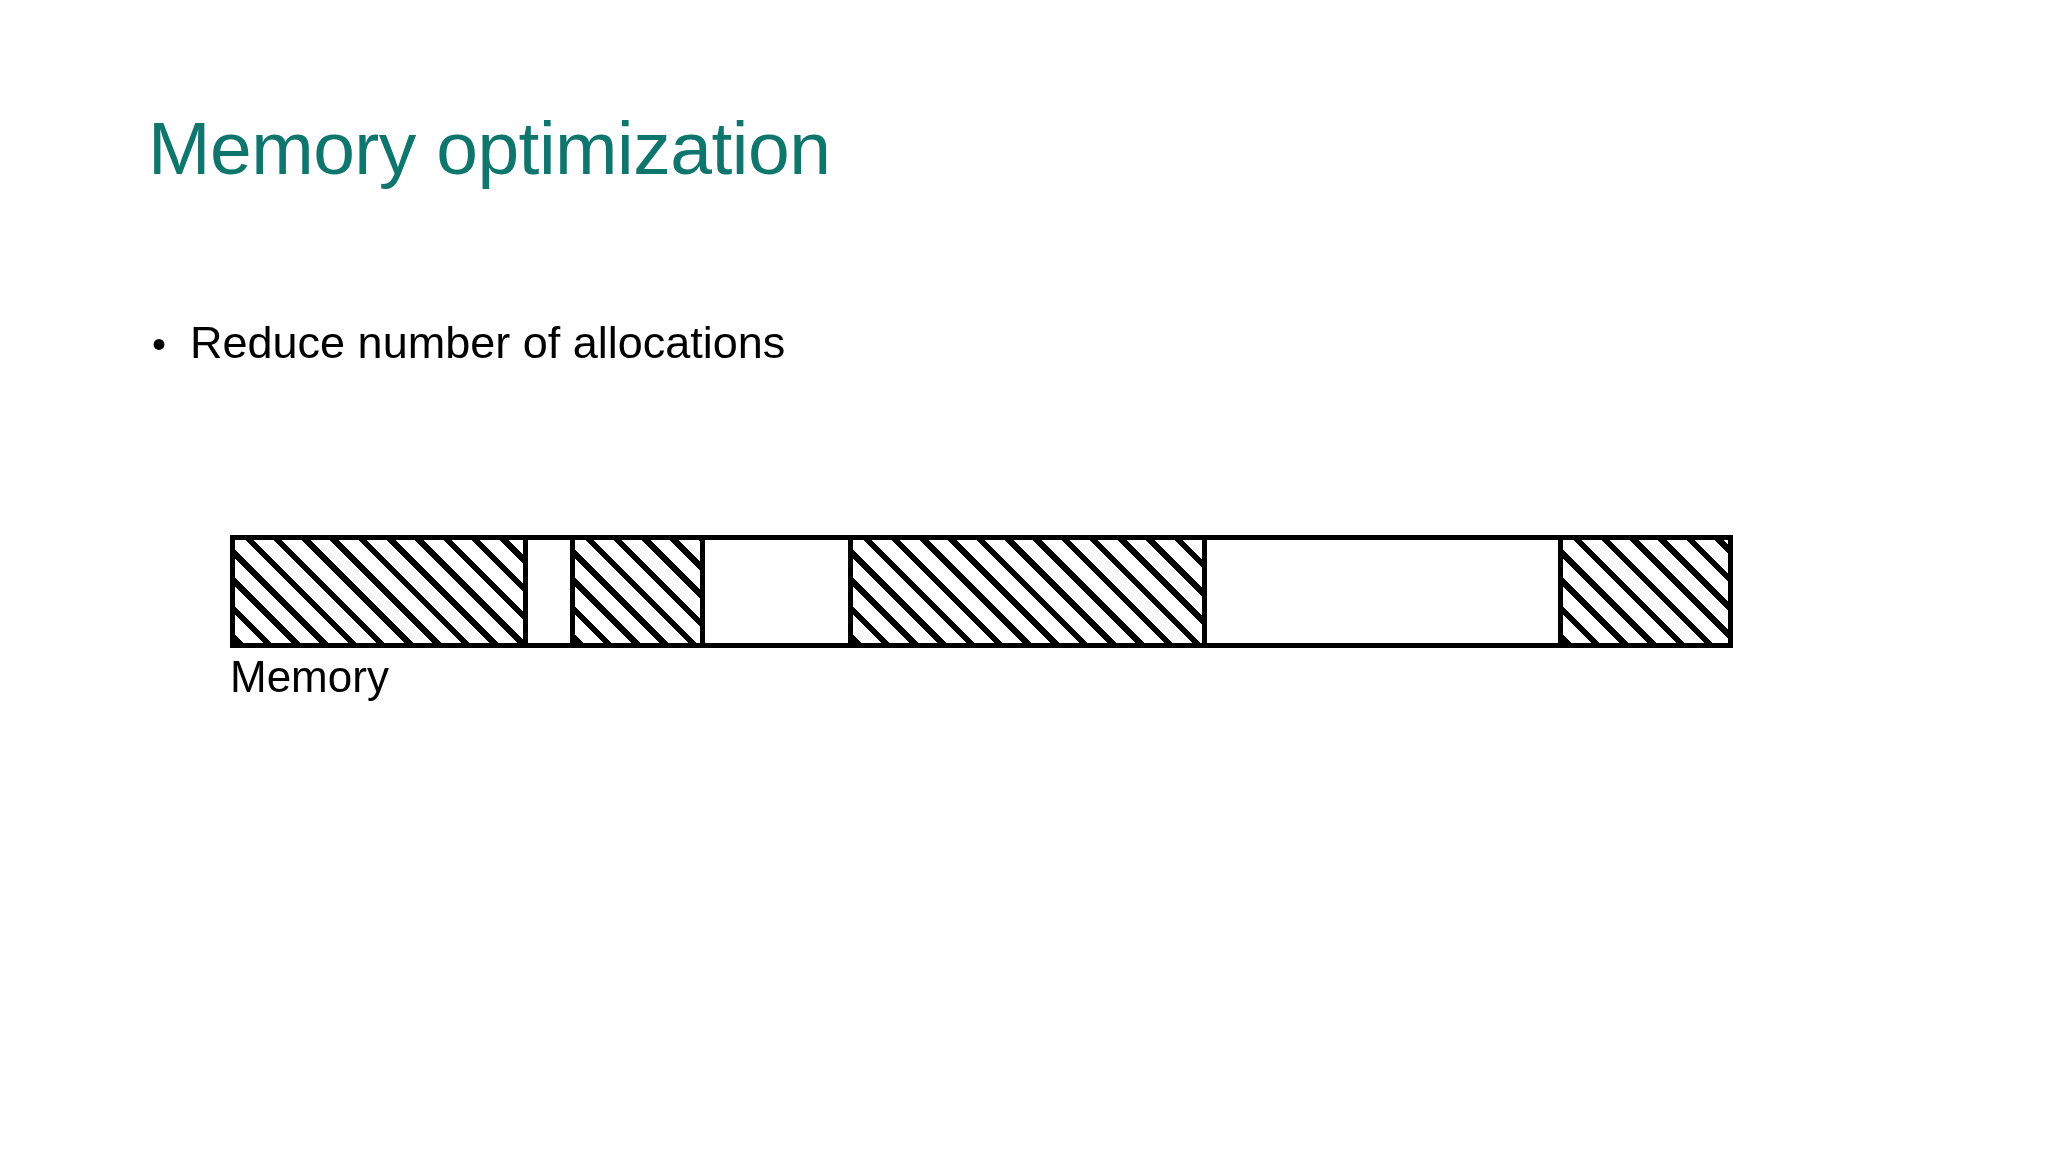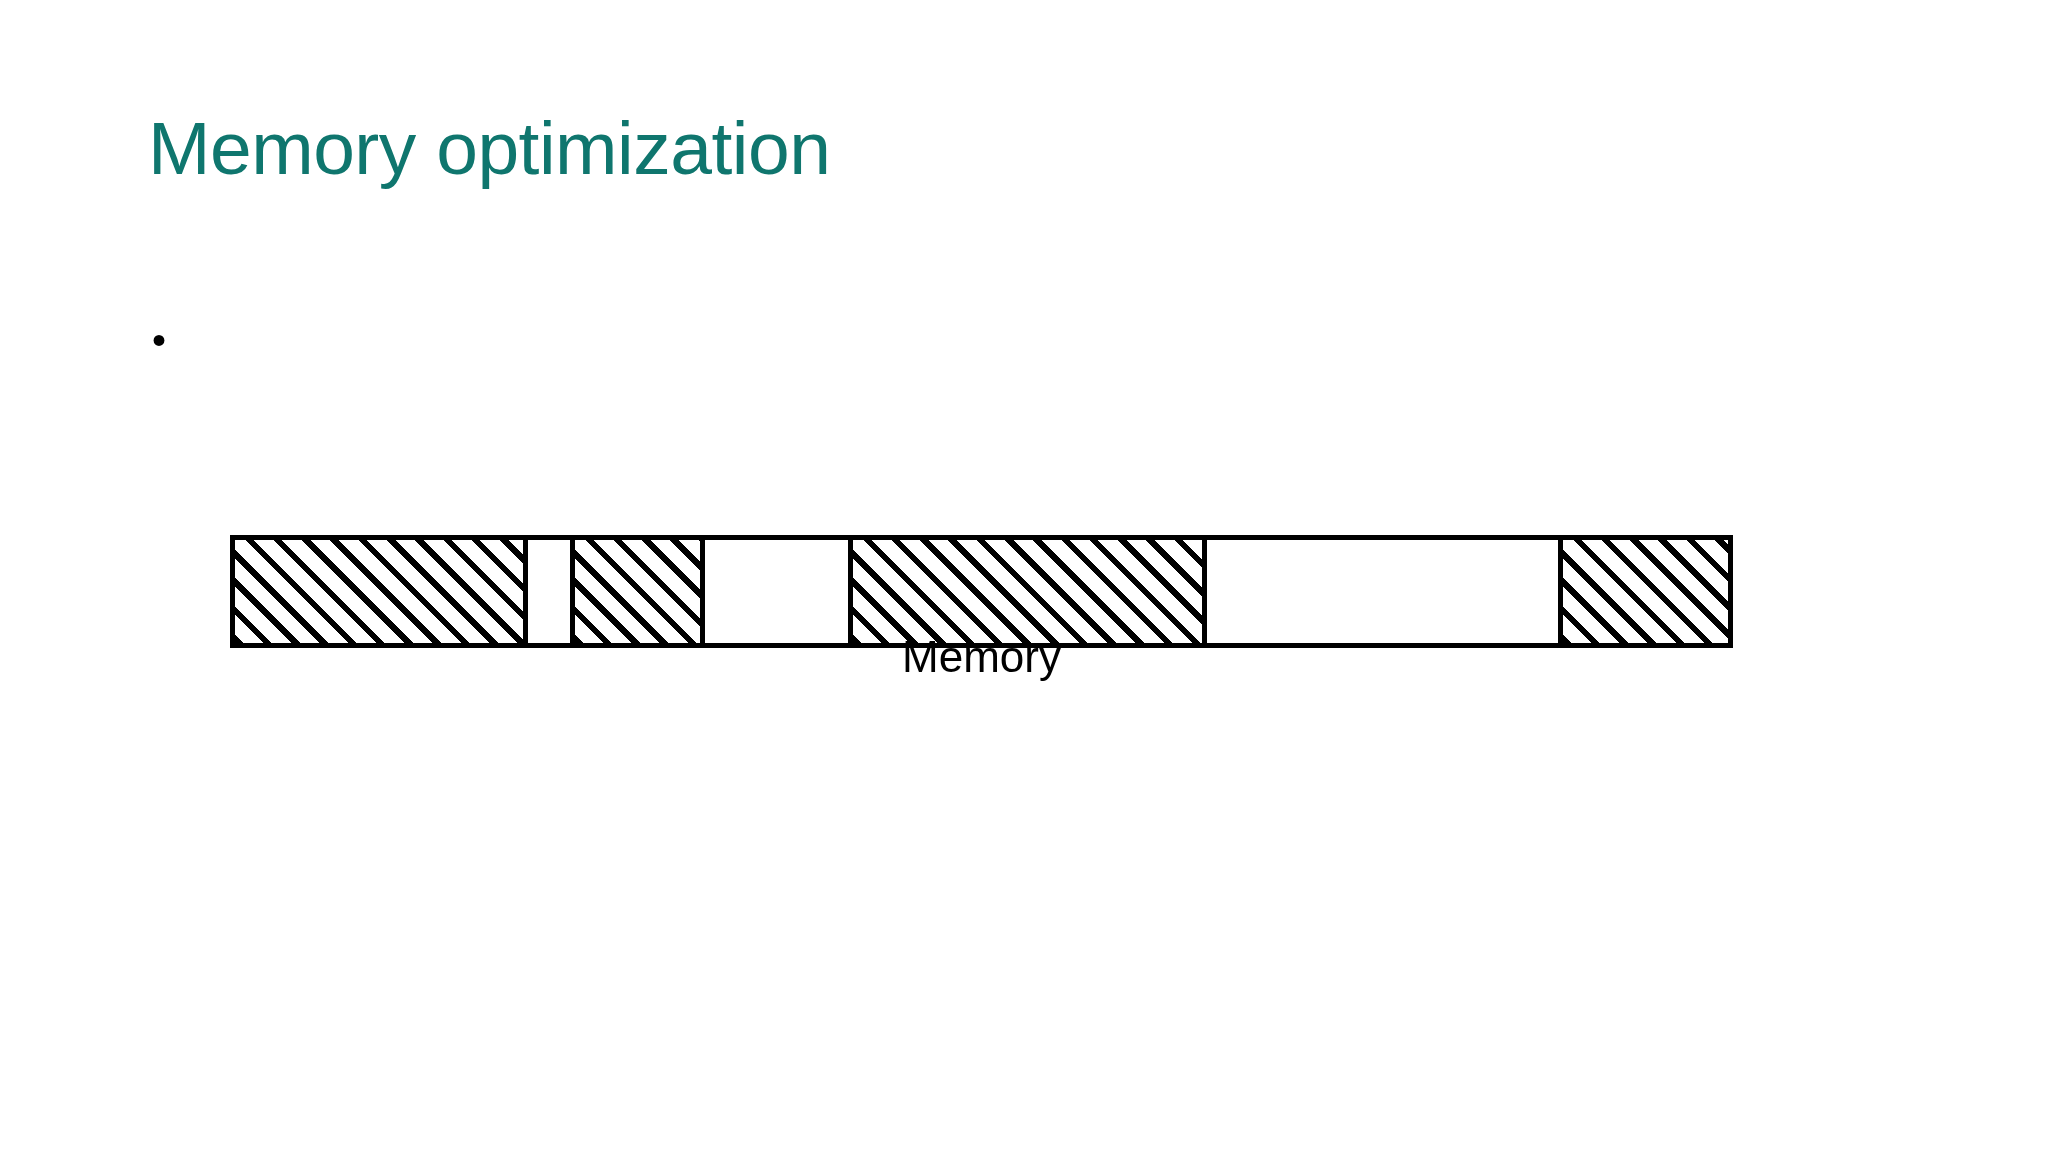--- a/index.html
+++ b/index.html
@@ -112,39 +112,39 @@
   }
 
   
   .mem-block.edge-left { border-left-width: 0; }
   .mem-block.edge-right { border-right-width: 0; }
 
   
   #memory-caption {
     position: absolute;
     left: 230px;
-    top: 632px;
+    top: 652px;
     width: 1503px;
-    text-align: center;
     font-size: 44px;
     line-height: 1.12;
     color: #000000;
     white-space: nowrap;
   }
 </style>
 </head>
 <body>
 
 <div id="slide">
 
   <div id="slide-title">Memory optimization</div>
 
   <ul id="bullet-list">
     <li class="bullet-item">
       <span class="bullet-mark">•</span>
+      <span class="bullet-text">Reduce number of allocations</span>
     </li>
   </ul>
 
   <div id="memory-diagram">
     <div id="memory-bar">
         <div class="mem-block allocated edge-left" style="left: 0%; width: 19.63%;"></div>
         <div class="mem-block free" style="left: 19.63%; width: 2.79%;"></div>
         <div class="mem-block allocated" style="left: 22.42%; width: 9.05%;"></div>
         <div class="mem-block free" style="left: 31.47%; width: 9.58%;"></div>
         <div class="mem-block allocated" style="left: 41.05%; width: 24.08%;"></div>

